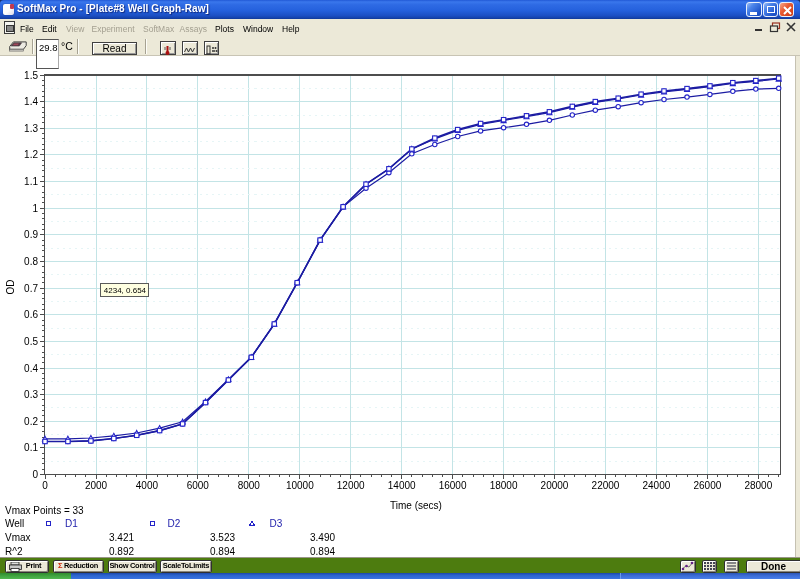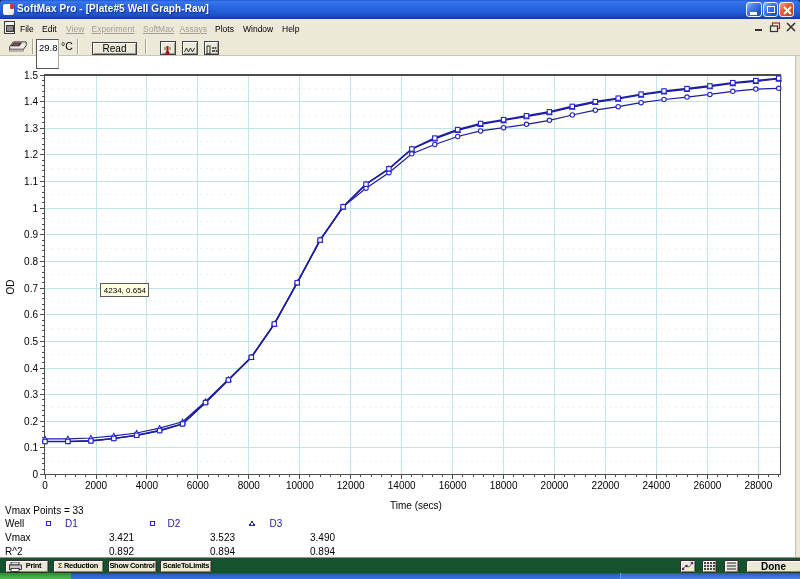--- a/index.html
+++ b/index.html
@@ -12,38 +12,38 @@
 .titleicon:after { content:""; position:absolute; right:0px; top:0px; width:4.5px; height:4.5px; background:#c23a50; border-radius:1px; }
 .titletext { position:absolute; left:17px; top:3px; font-size:10px; font-weight:bold; color:#fff;
   text-shadow:1px 1px 1px rgba(0,0,60,.55); letter-spacing:.1px; }
 .wbtn { position:absolute; top:1.5px; width:15.5px; height:15.5px; border-radius:3px; border:1px solid #e8f0fc; }
 .wbtn.min,.wbtn.max { background:linear-gradient(135deg,#9cbdf5 0%,#4c85ea 30%,#2057cd 75%,#1a4ab8 100%); }
 .wbtn.close { background:linear-gradient(135deg,#f7a98c 0%,#e85c34 40%,#d2401a 85%,#c23a14 100%); }
 .wbtn span { position:absolute; color:#fff; font-weight:bold; }
 .menubar { position:absolute; left:0; top:19px; width:800px; height:24px; background:#ece9d8;
   border-bottom:1px solid #b9b5a5; font-size:8.5px; }
 .menubar .mi { position:absolute; top:4.5px; color:#000; }
-.menubar .mi.dis { color:#a39f90;text-decoration:underline; }
+.menubar .mi.dis { color:#a39f90; }
 .docicon { position:absolute; left:4px; top:2px; width:11px; height:13px; background:#f4f4f0;
   border:1px solid #3a3a3a; }
 .docicon:after { content:""; position:absolute; left:1px; bottom:1px; width:6px; height:5px; background:#888; border:1px solid #333; }
 .mdibtn { position:absolute; top:2.5px; width:14px; height:13px; background:#ece9d8; text-align:center; }
 .toolbar { position:absolute; left:0; top:36px; width:800px; height:20px; background:#ece9d8;
   border-bottom:1px solid #c8c4b4; }
 .sep { position:absolute; top:3px; height:15px; width:2px; border-left:1px solid #a6a292; border-right:1px solid #fdfdf8; }
 .readericon { position:absolute; left:6px; top:4.5px; width:23px; height:11px; }
 .tempbox { position:absolute; left:36px; top:3px; width:23px; height:30px; background:#fff;
   border:1px solid #555; border-right:1px solid #aaa; font-size:9.5px; padding-left:2px; padding-top:1.5px; }
 .degC { position:absolute; left:61px; top:4px; font-size:10.5px; }
 .readbtn { position:absolute; left:92px; top:5.5px; width:45px; height:13.5px; background:#ece9d8;
   border:1px solid #404040; box-shadow:inset 1px 1px 0 #fff, inset -1px -1px 0 #999;
   font-size:10px; text-align:center; padding-top:0.5px; }
 .tbtn { position:absolute; top:5px; width:15.5px; height:14px; background:#ece9d8;
   border:1px solid #404040; box-shadow:inset 1px 1px 0 #fff, inset -1px -1px 0 #999; }
-.statusbar { position:absolute; left:0; top:557px; width:800px; height:16px; background:#14532d;
+.statusbar { position:absolute; left:0; top:557px; width:800px; height:16px; background:#4d7c0f;
   border-top:1px solid #9a968a; }
 .sbtn { position:absolute; top:2px; height:12.5px; background:#ece9d8; border:1px solid #303030;
   border-radius:2px; box-shadow:inset 1px 1px 0 #fff, inset -1px -1px 0 #8a877c;
   font-size:7.5px; font-weight:bold; letter-spacing:-0.3px; line-height:10px; white-space:nowrap; text-align:center; color:#000; }
 .taskbar { position:absolute; left:0; top:573px; width:800px; height:6px;
   background:linear-gradient(180deg,#1b46a8 0%,#2a62cc 35%,#3a74e0 100%); }
 .taskbar .start { position:absolute; left:0; top:0; width:71px; height:6px;
   background:linear-gradient(180deg,#2f8a2f 0%,#3da03d 40%,#52b852 100%); }
 .taskbar .seg { position:absolute; left:620px; top:0; width:180px; height:6px;
   background:linear-gradient(180deg,#2a55b4 0%,#3a6ad4 40%,#4a80e8 100%); border-left:1px solid #6a9aee; }
@@ -401,21 +401,21 @@
 <text x="109" y="499" font-size="10" fill="#000">0.892</text>
 <text x="210" y="499" font-size="10" fill="#000">0.894</text>
 <text x="310" y="499" font-size="10" fill="#000">0.894</text>
 </svg>
 <div class="rightedge"></div>
 
 <div class="cornerdark" style="left:0"></div>
 <div class="cornerdark" style="left:794px"></div>
 <div class="titlebar">
   <div class="titleicon"></div>
-  <div class="titletext">SoftMax Pro - [Plate#5 Well Graph-Raw]</div>
+  <div class="titletext">SoftMax Pro - [Plate#8 Well Graph-Raw]</div>
   <div class="wbtn min" style="left:746px">
       <span style="left:2.5px;top:9px;width:7px;height:3px;background:#fff;"></span>
     </div>
   <div class="wbtn max" style="left:762.5px">
       <span style="left:3px;top:3px;width:8px;height:7px;border:1px solid #fff;background:transparent;"></span>
     </div>
   <div class="wbtn close" style="left:778.5px">
       <svg width="15" height="15" style="position:absolute;left:0;top:0">
         <path d="M4 4 L11 11 M11 4 L4 11" stroke="#fff" stroke-width="2"></path>
       </svg>

